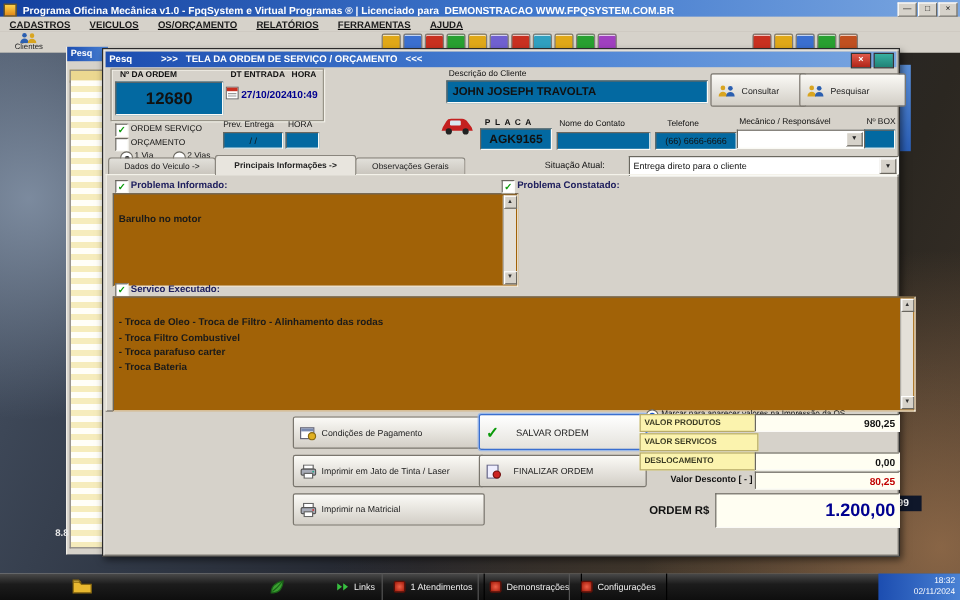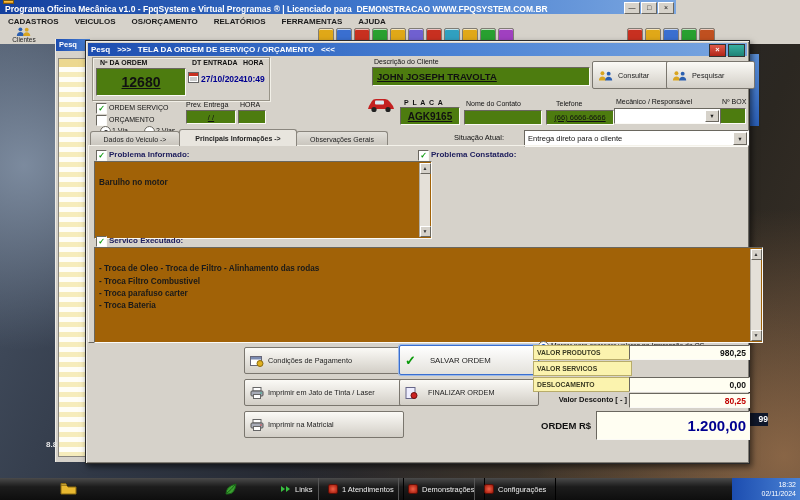--- a/index.html
+++ b/index.html
@@ -1,32 +1,32 @@
 <!DOCTYPE html>
 <html><head>
 <meta charset="utf-8">
 <style>
   html,body{margin:0;padding:0;background:#555;}
   #root{position:relative;width:800px;height:500px;overflow:hidden;
     font-family:"Liberation Sans",sans-serif;background:#d6d2ca;
     -webkit-font-smoothing:antialiased;}
   .ab{position:absolute;}
   
-  .titlebar{left:0;top:0;width:676px;height:14px;
+  .titlebar{left:0;top:0;width:800px;height:14px;
     background:linear-gradient(90deg,#14409e,#3f77cc 55%,#7aa6e0);
-    display:flex;align-items:flex-start;flex-direction:column;}
+    display:flex;align-items:flex-end;}
   .appicon{width:9px;height:9px;margin-left:3px;
     background:linear-gradient(#ffd24a,#e08818);border:1px solid #7a5a10;}
   .apptitle{color:#fff;font-size:8.5px;font-weight:bold;white-space:pre;margin-left:5px;}
   .wbtns{position:absolute;right:2px;top:2px;display:flex;gap:1px;}
   .wbtn{width:14px;height:10px;background:#d6d2ca;border:1px solid;
     border-color:#fff #6a675f #6a675f #fff;font-size:7px;line-height:9px;
     text-align:center;color:#111;}
   .menubar{left:0;top:14px;width:800px;height:12px;background:#d6d2ca;
-    border-bottom:1px solid #a8a49c;display:flex;align-items:flex-end;}
+    border-bottom:1px solid #a8a49c;display:flex;align-items:center;text-decoration:underline;}
   .menuitem{font-size:8px;font-weight:bold;color:#1a1a1a;padding:0 8px;}
   .toolbar{left:0;top:26px;width:800px;height:18px;background:#d6d2ca;
     border-bottom:1px solid #98948c;}
   .clientes{left:2px;top:26px;width:44px;height:17px;display:flex;flex-direction:column;
     align-items:center;justify-content:center;}
   .clientes .cap{font-size:6.5px;color:#222;}
   .ticons{display:flex;gap:2px;}
   .ticon{width:14px;height:13px;border:1px solid #807c74;border-radius:2px;
     box-shadow:inset 0 1px 0 rgba(255,255,255,.7);}
   
@@ -43,41 +43,41 @@
     background:linear-gradient(90deg,#1c4db0,#4a82d4);color:#fff;font-size:7.5px;
     font-weight:bold;line-height:12px;padding-left:3px;overflow:hidden;}
   .ghead{position:absolute;left:2px;top:19px;right:0;height:9px;background:#ecd890;
     border:1px solid #8a867e;}
   .grid{position:absolute;left:2px;top:28px;bottom:5px;right:0;
     background:repeating-linear-gradient(to bottom,#fffef8 0px,#fffef8 5px,#f6ecbc 5px,#f6ecbc 10px);
     border:1px solid #8a867e;border-top:none;}
   .frag-bar{left:748px;top:54px;width:9px;height:72px;z-index:1;
     background:linear-gradient(#5a8fd8,#2a5fb8);border-left:2px solid #e0cc50;}
   .frag-99{left:748px;top:413px;width:20px;height:13px;z-index:1;background:#0f172a;
-    color:#fff;font-weight:bold;font-size:8.5px;line-height:13px;text-align:right;}
+    color:#fff;font-weight:bold;font-size:8.5px;line-height:13px;text-align:left;}
   .frag-88{left:46px;top:440px;z-index:1;color:#e8e8e8;font-weight:bold;font-size:8px;}
   
   .dialog{left:85px;top:40px;width:663px;height:422px;background:#d6d2ca;z-index:2;
     border:1px solid #2a2a2a;
     box-shadow:2px 3px 6px rgba(0,0,0,.55),inset 1px 1px 0 #f0eee8,inset -1px -1px 0 #807c74;}
   .dlgtitle{position:absolute;left:2px;top:2px;right:2px;height:13px;
     background:linear-gradient(90deg,#1c4db0,#4a82d4 55%,#7aa6e0);
     display:flex;align-items:center;color:#fff;}
   .fragtitle{font-size:8px;font-weight:bold;margin-left:3px;white-space:pre;}
-  .dlgtext{font-size:8px;font-weight:bold;white-space:pre;margin-left:7px;}
+  .dlgtext{font-size:8px;font-weight:bold;white-space:pre;margin-left:24px;}
   .dbtns{position:absolute;right:2px;top:1px;display:flex;gap:2px;}
   .dbtn{width:15px;height:11px;border:1px solid #333;font-size:7.5px;line-height:10px;
     text-align:center;color:#fff;font-weight:bold;}
   .dclose{background:linear-gradient(#e05a4a,#b02418);}
   .dextra{background:linear-gradient(#37b0a0,#1f8276);}
   
   .lb{font-size:7px;color:#111;white-space:nowrap;}
   .lbb{font-weight:bold;}
-  .fld{background:#4d7c0f;border:1px solid;border-color:#6a675f #fbfaf6 #fbfaf6 #6a675f;
-    font-size:8px;color:#111;display:flex;align-items:center;text-decoration:underline;}
+  .fld{background:#0369a1;border:1px solid;border-color:#6a675f #fbfaf6 #fbfaf6 #6a675f;
+    font-size:8px;color:#111;display:flex;align-items:center;}
   .grp{border:1px solid #989488;box-shadow:inset 1px 1px 0 #f2f0e8,1px 1px 0 #f2f0e8;}
   .cb{width:9px;height:9px;background:#fff;border:1px solid;
     border-color:#6a675f #fbfaf6 #fbfaf6 #6a675f;font-size:8px;line-height:9px;
     text-align:center;color:#0a9a0a;font-weight:bold;}
   .rd{width:9px;height:9px;border-radius:50%;background:#fff;border:1px solid #6a675f;}
   .rd.on::after{content:"";position:absolute;left:2.5px;top:2.5px;width:4px;height:4px;
     border-radius:50%;background:#222;}
   .rd.blue::after{content:"";position:absolute;left:2px;top:2px;width:5px;height:5px;
     border-radius:50%;background:#1a55cc;}
   .btn3{background:linear-gradient(#fbfaf6,#d2cec6);border:1px solid #7a766e;

